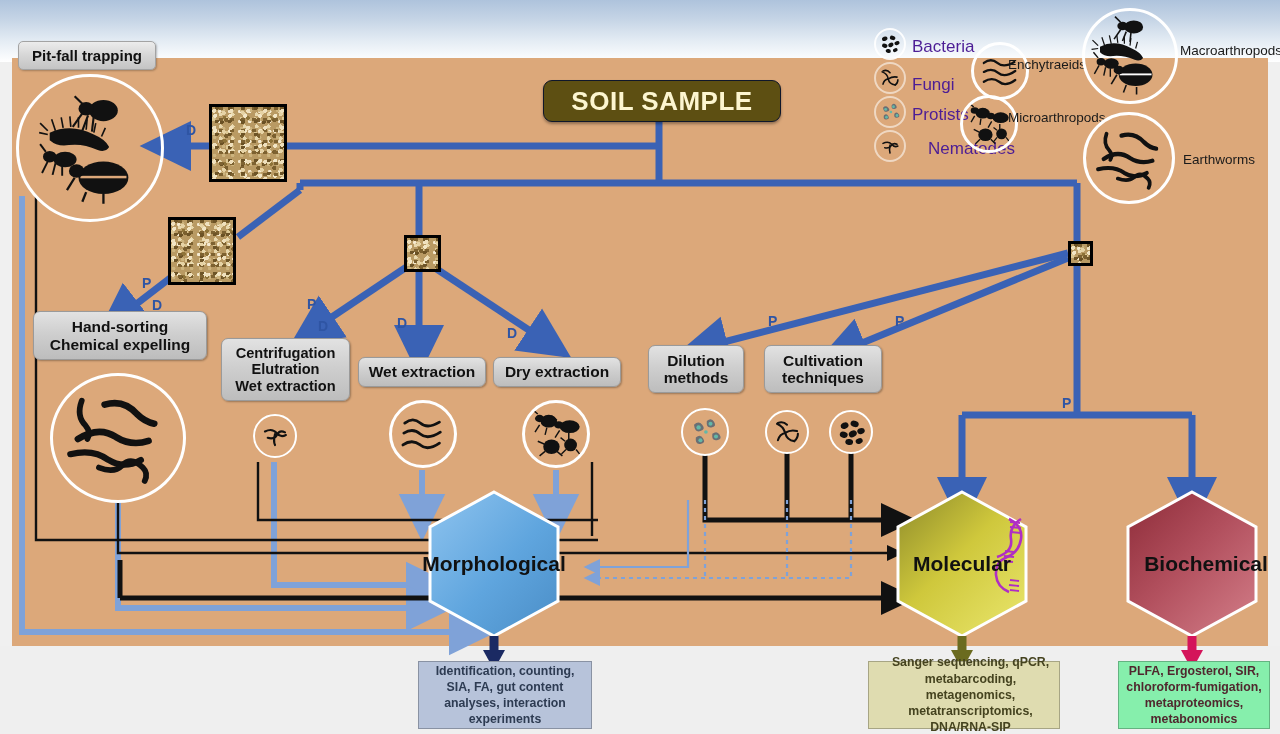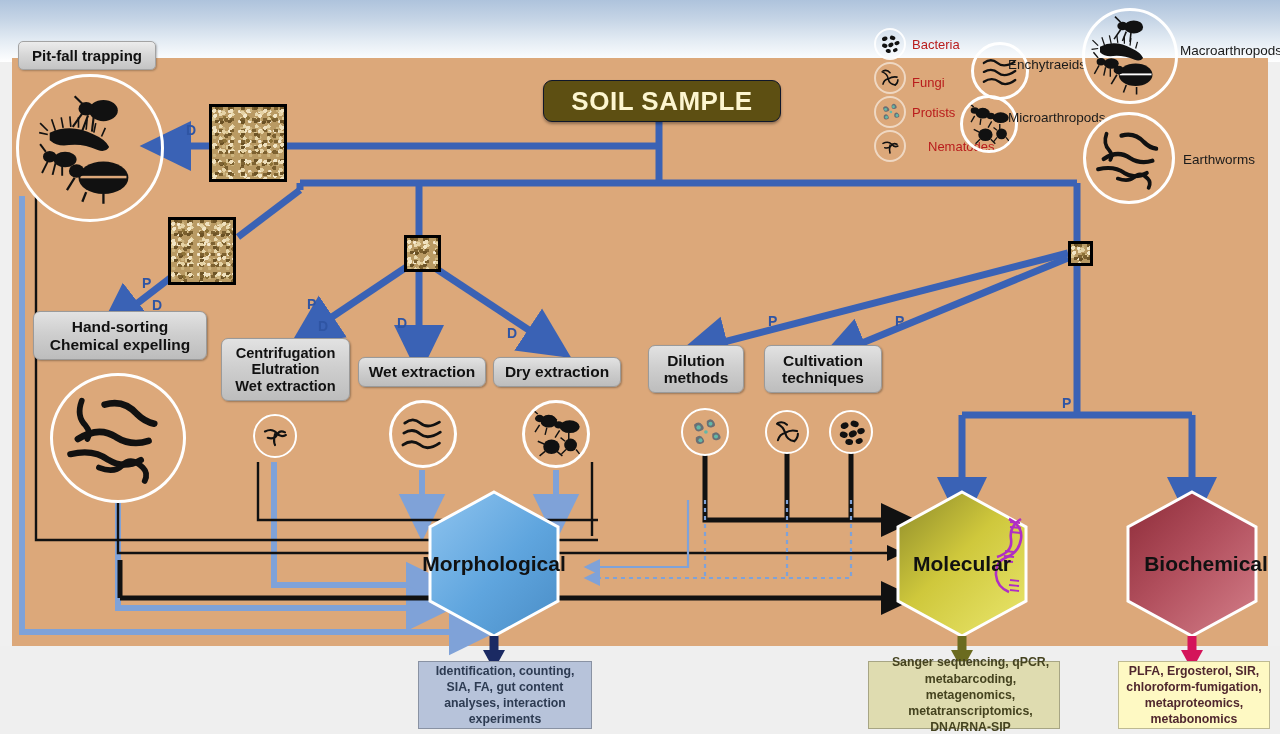--- a/index.html
+++ b/index.html
@@ -55,35 +55,35 @@
      display:flex;align-items:center;justify-content:center;
      font-weight:bold;font-size:15px;color:#111;}
 
   
   .circ{position:absolute;border-radius:50%;border:3px solid #fff;box-sizing:border-box;
         overflow:hidden;}
   .circ.thin{border-width:2px;}
   .circ svg{display:block;width:100%;height:100%;}
 
   
-  .lg{position:absolute;font-size:13px;color:#b91c1c;white-space:nowrap;}
+  .lg{position:absolute;font-size:17px;color:#4c1d95;white-space:nowrap;}
   .lgw{position:absolute;font-size:13.5px;color:#1a1a1a;white-space:nowrap;}
 
   
   .hex{position:absolute;display:flex;align-items:center;justify-content:center;}
   .hex .lbl{position:relative;z-index:3;font-weight:bold;font-size:21px;color:#111;}
 
   
   .obox{position:absolute;box-sizing:border-box;
      display:flex;align-items:center;justify-content:center;text-align:center;
      font-size:12.3px;line-height:1.32;font-weight:bold;padding:5px 7px;
      border:1px solid rgba(0,0,0,.25);}
   .obox.morph{background:#b7c3da;color:#2d3b52;}
   .obox.mol{background:#dfdcb0;color:#45431f;}
-  .obox.bio{background:#fef9c3;color:#50272e;}
+  .obox.bio{background:#86efac;color:#50272e;}
 
   .pd{position:absolute;font-weight:bold;font-size:14px;color:#2f55a4;}
 </style>
 </head>
 <body>
 
 <div id="stage">
 
   <div class="sky"></div>
   <div class="soil"></div>

